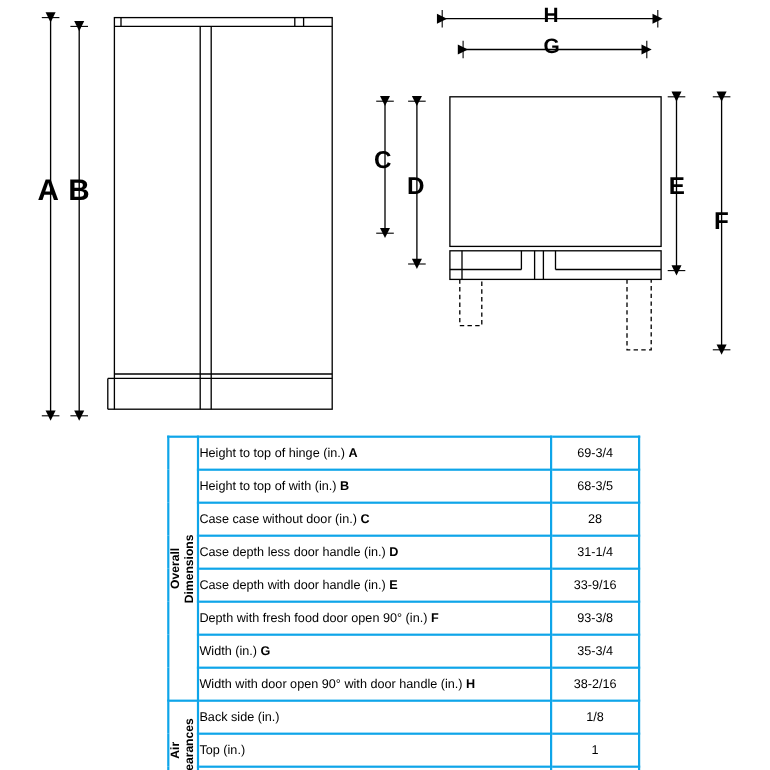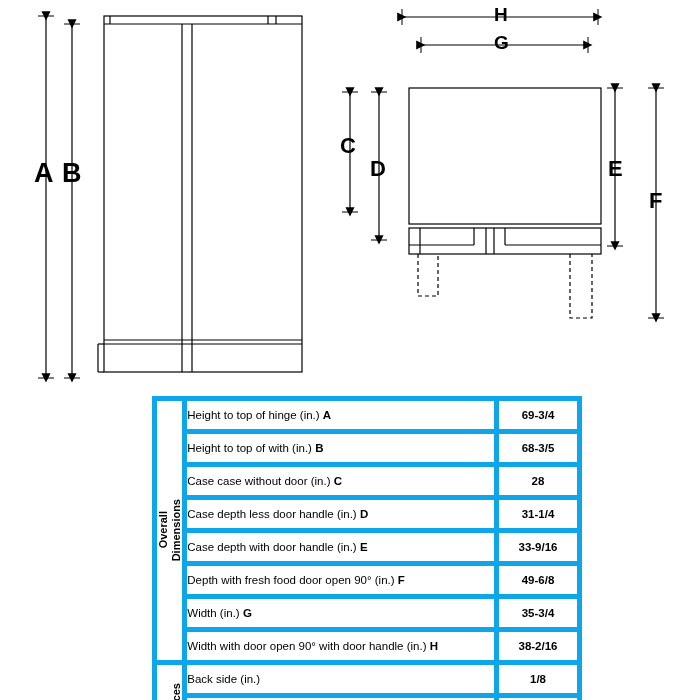--- a/index.html
+++ b/index.html
@@ -38,21 +38,21 @@
   
   .spec-table {
     position: absolute;
     left: 152px;
     top: 396px;
     width: 430px;
     border-collapse: collapse;
     font-size: 11.5px;
   }
   .spec-table td {
-    border: 5px solid #0ea5e9;
+    border: 2px solid #0ea5e9;
     padding: 0;
     height: 28px;
     vertical-align: middle;
   }
   .group-cell {
     width: 22px;
     text-align: center;
     vertical-align: middle;
     font-weight: bold;
     font-size: 11px;
@@ -70,21 +70,21 @@
     padding-left: 8px;
     font-size: 11.5px;
     text-align: left;
   }
   .label-cell .letter {
     font-weight: bold;
   }
   .value-cell {
     width: 78px;
     text-align: center;
-    font-weight: bold;
+    font-weight: normal;
     font-size: 11.5px;
   }
 </style>
 </head>
 <body>
 
 <div id="stage">
 
   <svg class="diagram" viewBox="0 0 700 700">
     <defs>
@@ -215,21 +215,21 @@
           <span>Case depth with door handle (in.)</span>
           <span class="letter">E</span>
         </td>
         <td class="value-cell">33-9/16</td>
       </tr>
       <tr>
         <td class="label-cell">
           <span>Depth with fresh food door open 90</span><span>°</span><span> (in.)</span>
           <span class="letter">F</span>
         </td>
-        <td class="value-cell">49-6/8</td>
+        <td class="value-cell">93-3/8</td>
       </tr>
       <tr>
         <td class="label-cell">
           <span>Width (in.)</span>
           <span class="letter">G</span>
         </td>
         <td class="value-cell">35-3/4</td>
       </tr>
       <tr>
         <td class="label-cell">

